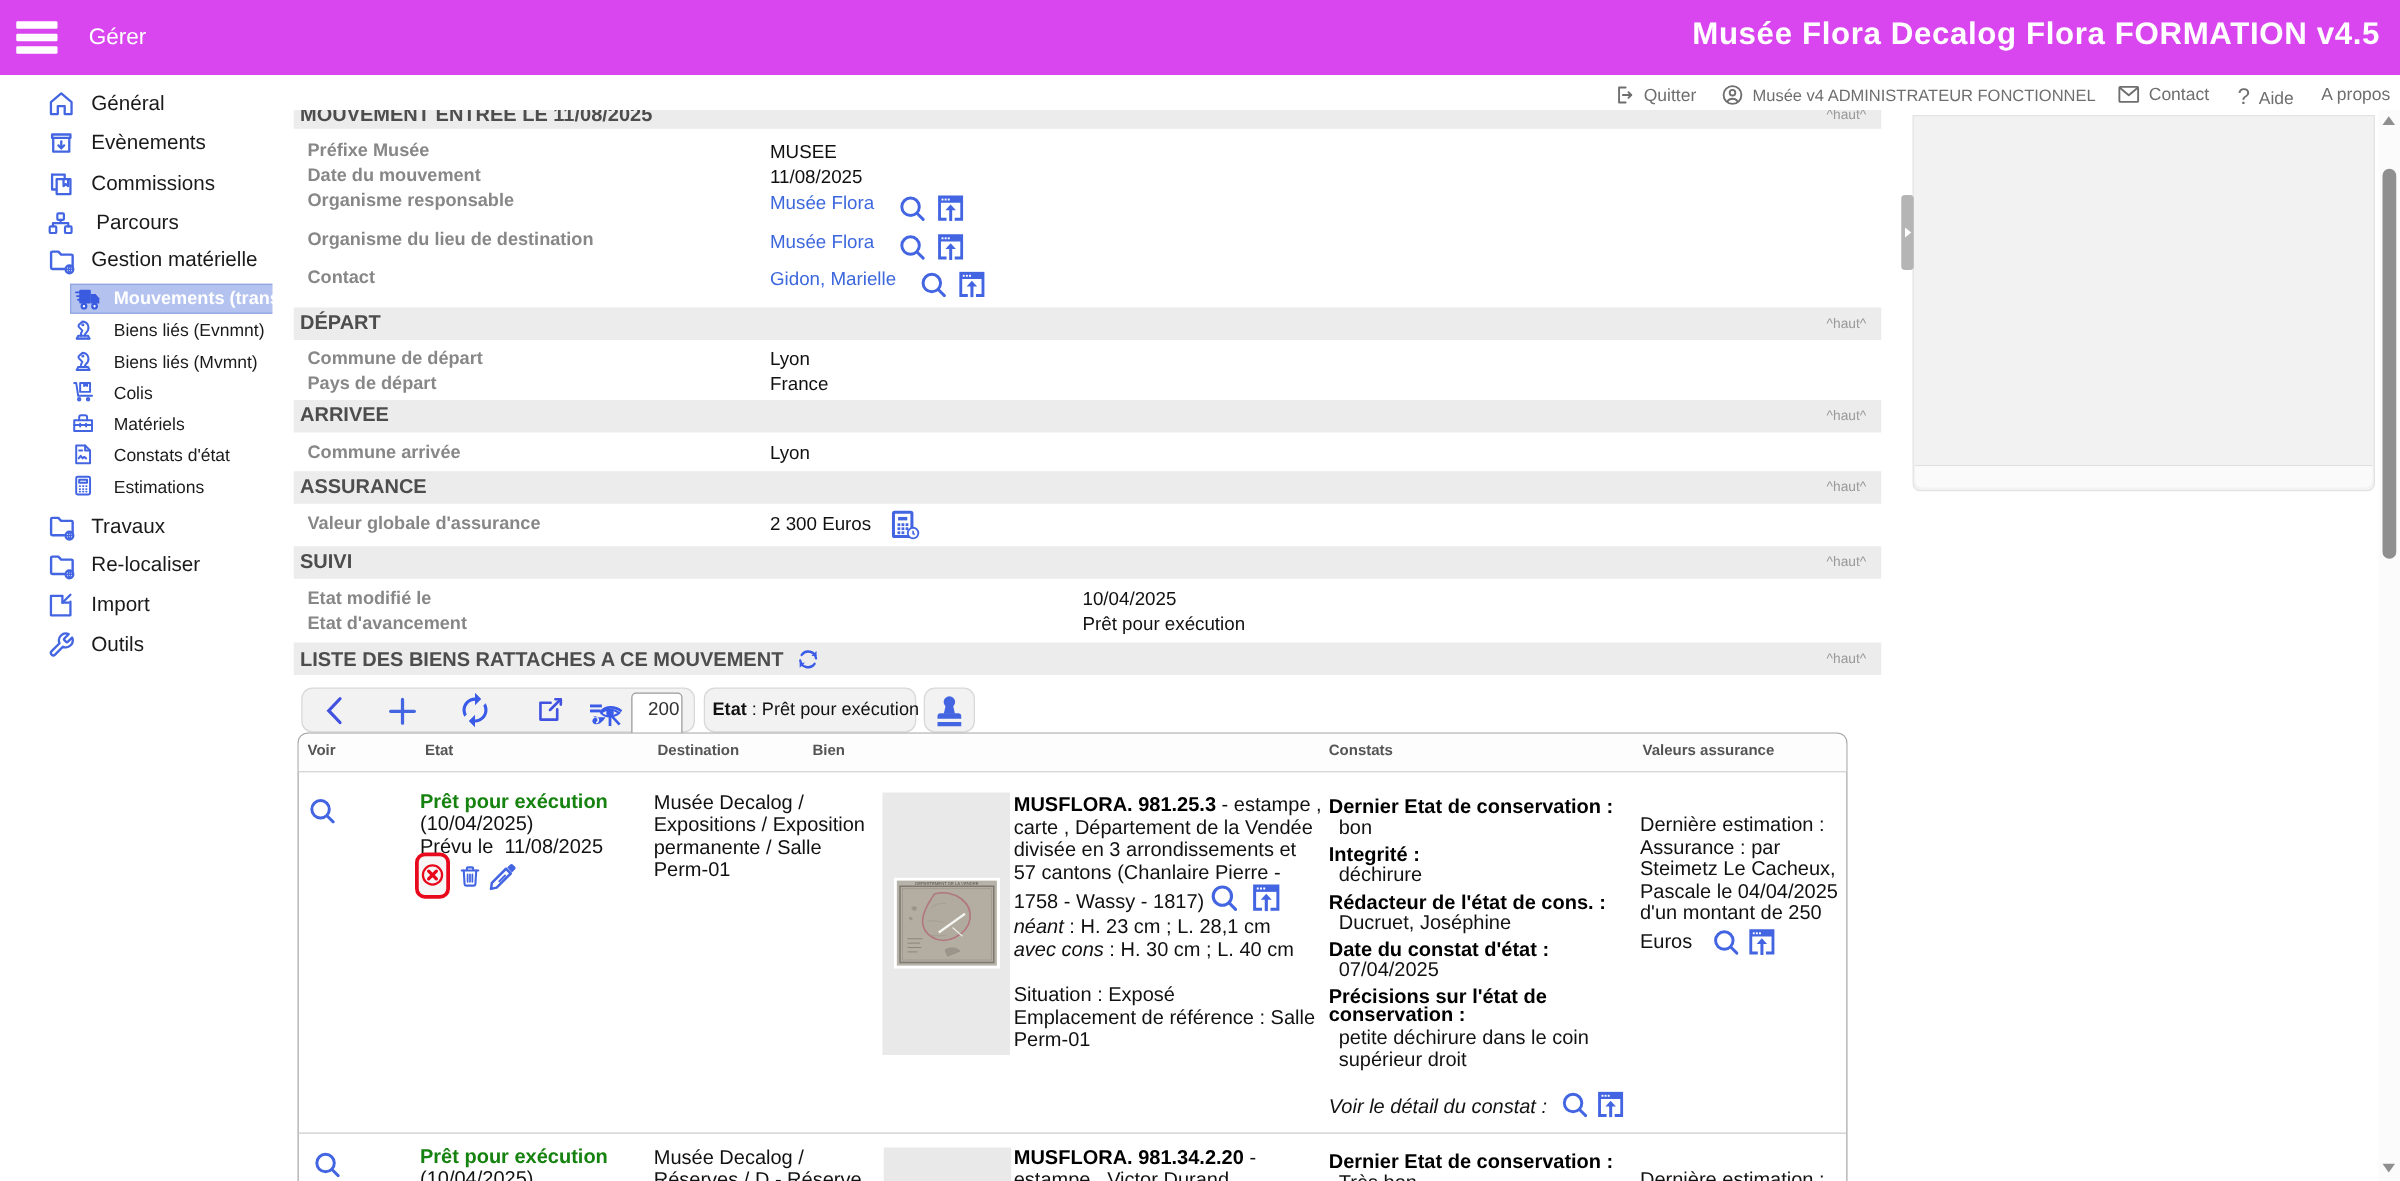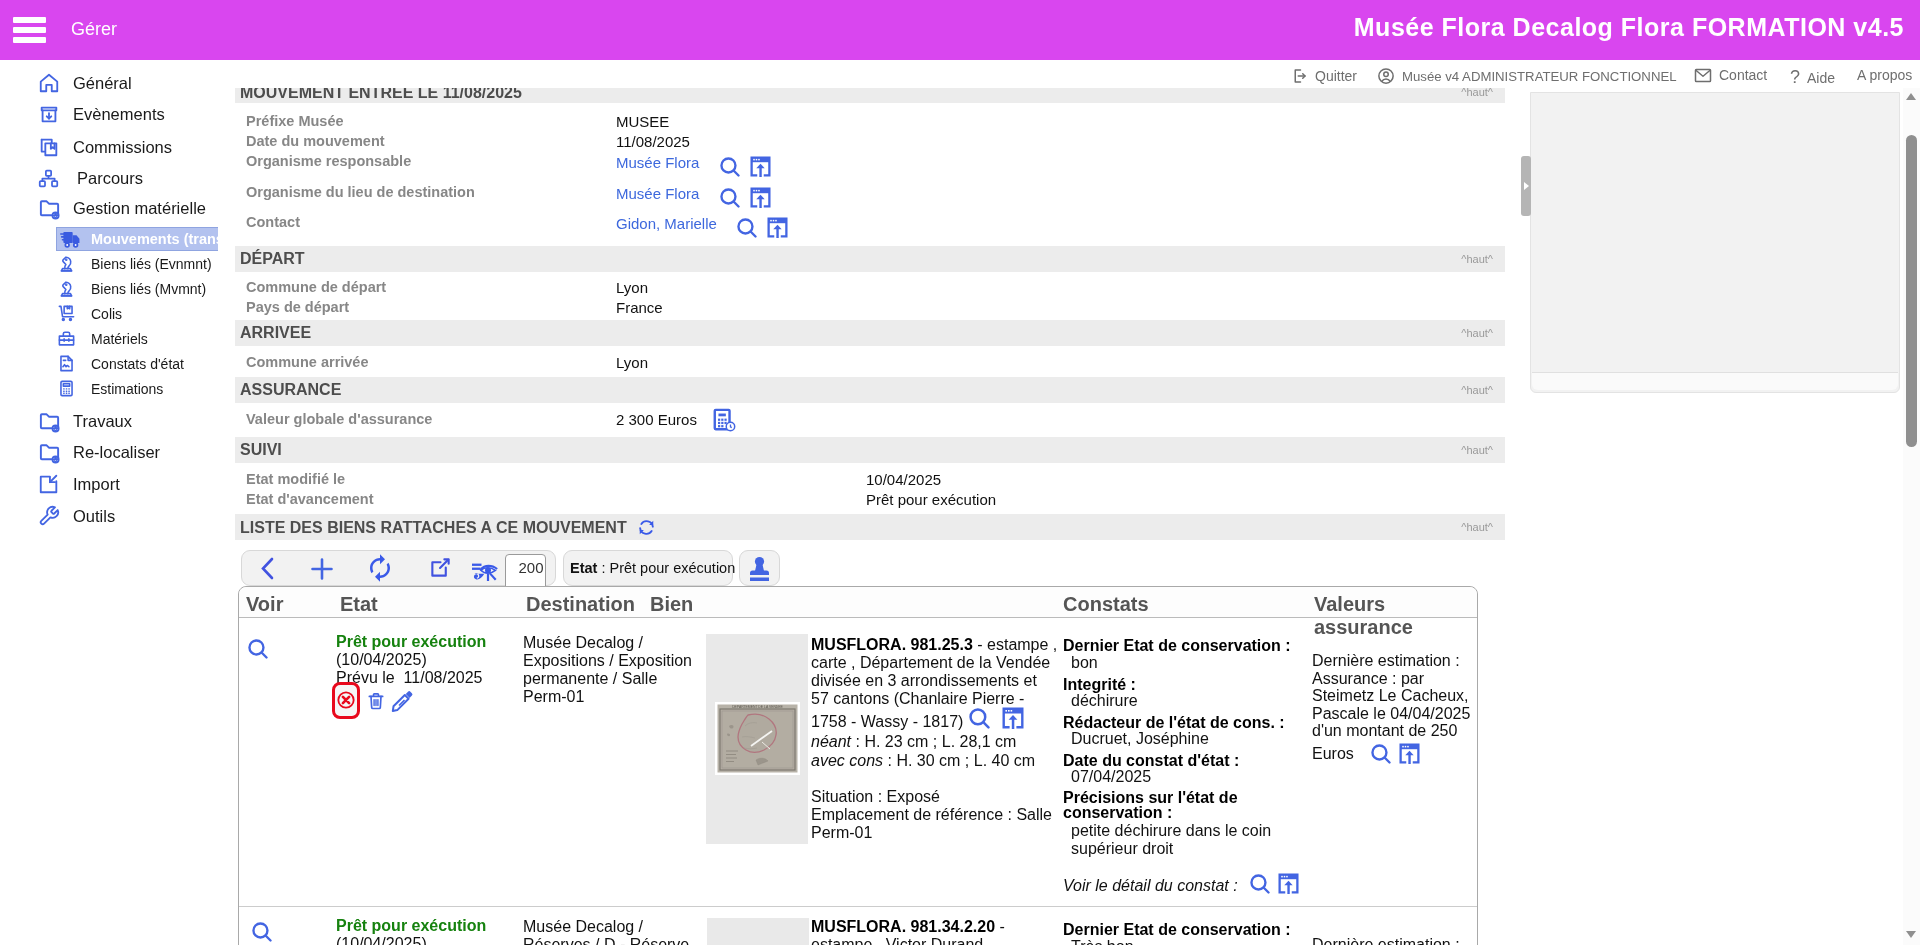--- a/index.html
+++ b/index.html
@@ -27,21 +27,21 @@
 .secbar .t { position:absolute; left:5px; top:4px; font-size:16px; font-weight:bold; color:#4d4d4d; }
 .secbar .haut { position:absolute; right:12px; top:7px; font-size:11px; color:#999; }
 .lbl { position:absolute; left:28px; font-size:14.5px; font-weight:bold; color:#878787; }
 .val { position:absolute; left:398px; font-size:15px; color:#111; }
 .val2 { position:absolute; left:648px; font-size:15px; color:#111; }
 .bluelink { color:#3d68dd; }
 
 .pill { position:absolute; background:#f2f2f2; border:1px solid #d8d8d8; border-radius:9px; }
 
 #tbl { position:absolute; left:20px; top:498px; width:1240px; height:600px; border:1px solid #a9a9a9; border-radius:8px 8px 0 0; background:#fff; }
-.th { position:absolute; top:6px; font-size:20px; font-weight:bold; color:#555; }
+.th { position:absolute; top:6px; font-size:12px; font-weight:bold; color:#555; }
 .cell { position:absolute; font-size:16px; color:#111; line-height:18px; }
 .greenb { color:#16820f; font-weight:bold; font-size:16px; }
 .cl { font-weight:bold; color:#000; }
 
 #rightpanel { position:absolute; left:1530px; top:92px; width:370px; height:301px; background:#f2f2f2; border:1px solid #e3e3e3; border-radius:0 0 6px 6px; }
 #rightpanel .hscroll { position:absolute; left:1px; bottom:2px; width:366px; height:18px; background:#fafafa; border-top:1px solid #e0e0e0; border-radius:0 0 6px 6px; }
 #handle { position:absolute; left:1521px; top:156px; width:10px; height:60px; background:#b5b5b5; border-radius:3px; }
 #vsb { position:absolute; left:1903px; top:88px; width:17px; height:857px; background:#fbfbfb; }
 #vsb .thumb { position:absolute; left:3px; top:47px; width:11px; height:312px; background:#8f8f8f; border-radius:6px; }
 #vsb .ar { position:absolute; left:3px; width:0; height:0; }

